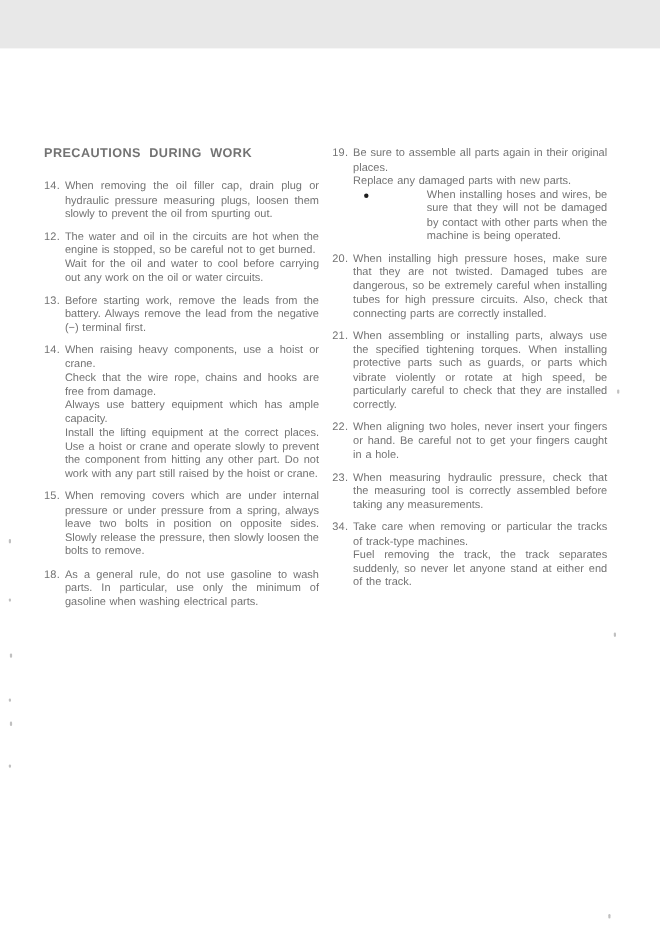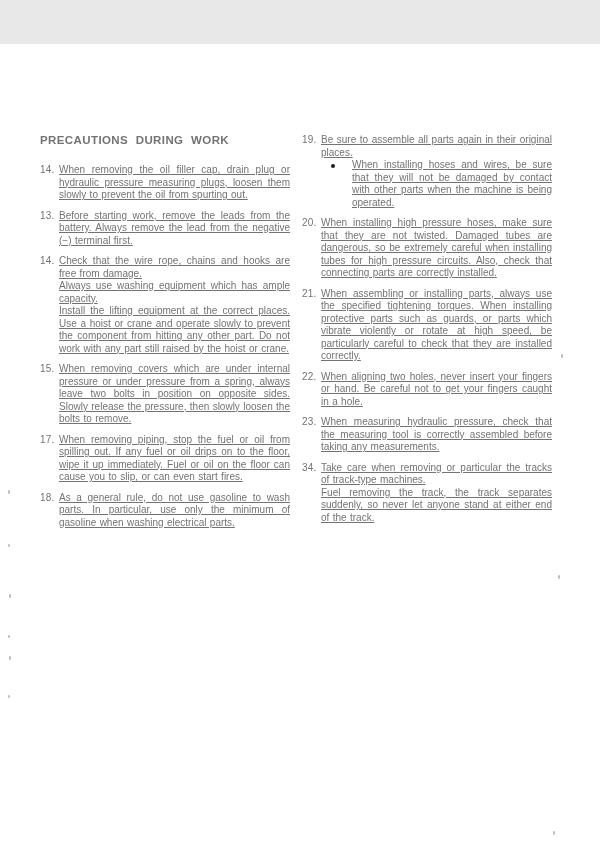--- a/index.html
+++ b/index.html
@@ -49,25 +49,25 @@
     letter-spacing: 0.2px;
   }
   .itembody {
     flex: 1 1 auto;
     min-width: 0;
   }
   .para {
     margin: 0;
     text-align: justify;
     word-spacing: 0.6px;
-    text-decoration: underline;
   }
   .bullet {
     display: flex;
     padding-left: 10px;
+    gap: 36px;
   }
   .bullet-dot {
     flex: 0 0 4px;
     width: 4px;
     height: 4px;
     border-radius: 50%;
     background: #1e1e1e;
     margin: 4.5px 17px 0 0;
   }
   .pageno {
@@ -103,66 +103,69 @@
     <div class="col">
       <h1 class="heading">PRECAUTIONS DURING WORK</h1>
 
       <div class="item">
         <span class="num">14.</span>
         <div class="itembody">
           <p class="para">When removing the oil filler cap, drain plug or hydraulic pressure measuring plugs, loosen them slowly to prevent the oil from spurting out.</p>
         </div>
       </div>
 
+      <div class="item">
+        <span class="num">12.</span>
+        <div class="itembody">
+          <p class="para">The water and oil in the circuits are hot when the engine is stopped, so be careful not to get burned.</p>
+          <p class="para">Wait for the oil and water to cool before carrying out any work on the oil or water circuits.</p>
+        </div>
+      </div>
 
       <div class="item">
         <span class="num">13.</span>
         <div class="itembody">
           <p class="para">Before starting work, remove the leads from the battery. Always remove the lead from the negative (−) terminal first.</p>
         </div>
       </div>
 
       <div class="item">
         <span class="num">14.</span>
         <div class="itembody">
+          <p class="para">When raising heavy components, use a hoist or crane.</p>
           <p class="para">Check that the wire rope, chains and hooks are free from damage.</p>
-          <p class="para">Always use washing equipment which has ample capacity.</p>
+          <p class="para">Always use battery equipment which has ample capacity.</p>
           <p class="para">Install the lifting equipment at the correct places. Use a hoist or crane and operate slowly to prevent the component from hitting any other part. Do not work with any part still raised by the hoist or crane.</p>
         </div>
       </div>
 
       <div class="item">
         <span class="num">15.</span>
         <div class="itembody">
           <p class="para">When removing covers which are under internal pressure or under pressure from a spring, always leave two bolts in position on opposite sides. Slowly release the pressure, then slowly loosen the bolts to remove.</p>
         </div>
       </div>
 
 
-      <div class="item">
-        <span class="num">17.</span>
-        <div class="itembody">
-          <p class="para">When removing piping, stop the fuel or oil from spilling out. If any fuel or oil drips on to the floor, wipe it up immediately. Fuel or oil on the floor can cause you to slip, or can even start fires.</p>
-        </div>
-      </div>
 
       <div class="item">
         <span class="num">18.</span>
         <div class="itembody">
           <p class="para">As a general rule, do not use gasoline to wash parts. In particular, use only the minimum of gasoline when washing electrical parts.</p>
         </div>
       </div>
     </div>
 
     <div class="col">
 
       <div class="item">
         <span class="num">19.</span>
         <div class="itembody">
           <p class="para">Be sure to assemble all parts again in their original places.</p>
+          <p class="para">Replace any damaged parts with new parts.</p>
           <div class="bullet">
             <span class="bullet-dot"></span>
             <p class="para">When installing hoses and wires, be sure that they will not be damaged by contact with other parts when the machine is being operated.</p>
           </div>
         </div>
       </div>
 
       <div class="item">
         <span class="num">20.</span>
         <div class="itembody">

